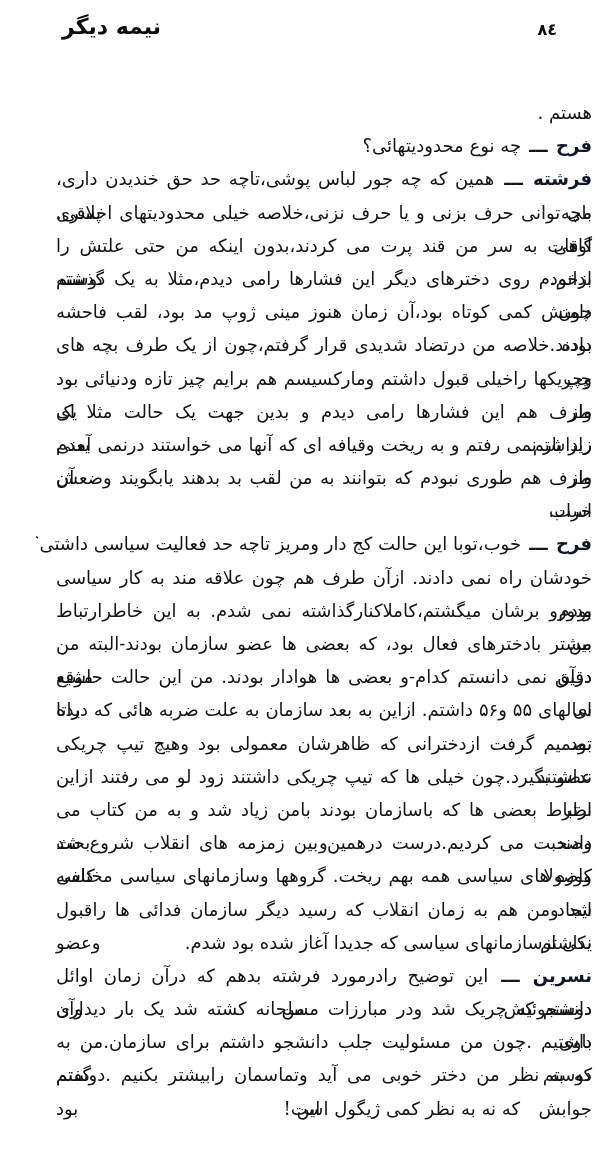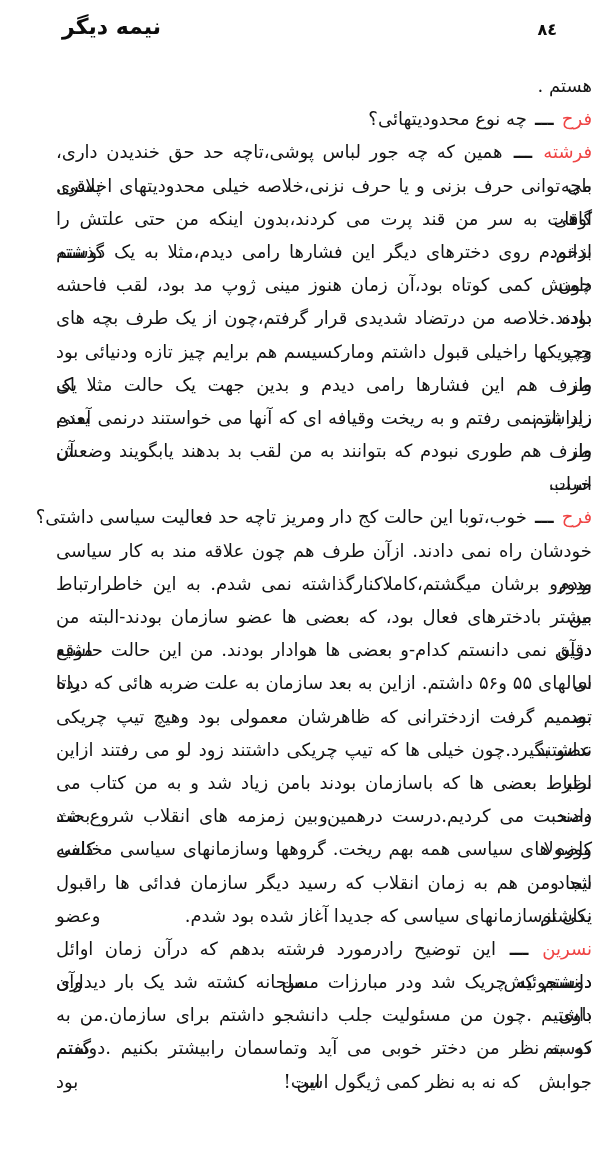--- a/index.html
+++ b/index.html
@@ -33,21 +33,21 @@
     right: 59px;
     direction: rtl;
     font-size: 16px;
     font-weight: bold;
     color: #0d0d0d;
     text-align: center;
   }
   
   .text-body {
     position: absolute;
-    top: 69px;
+    top: 96px;
     right: 24px;
     left: 20px;
     direction: rtl;
     unicode-bidi: embed;
   }
   .line {
     direction: rtl;
     font-size: 18px;
     line-height: 33.2px;
     height: 33.2px;
@@ -62,22 +62,22 @@
     -moz-text-align-last: justify;
   }
   .line-end {
     text-align: right;
     text-align-last: right;
   }
   .line-indent {
     padding-right: 72px;
   }
   .speaker {
-    font-weight: normal;
-    color: #ef4444;
+    font-weight: bold;
+    color: #0f172a;
   }
   .sep {
     font-weight: bold;
     padding: 0 2px;
   }
 </style>
 </head>
 <body>
 
 <div class="page">

